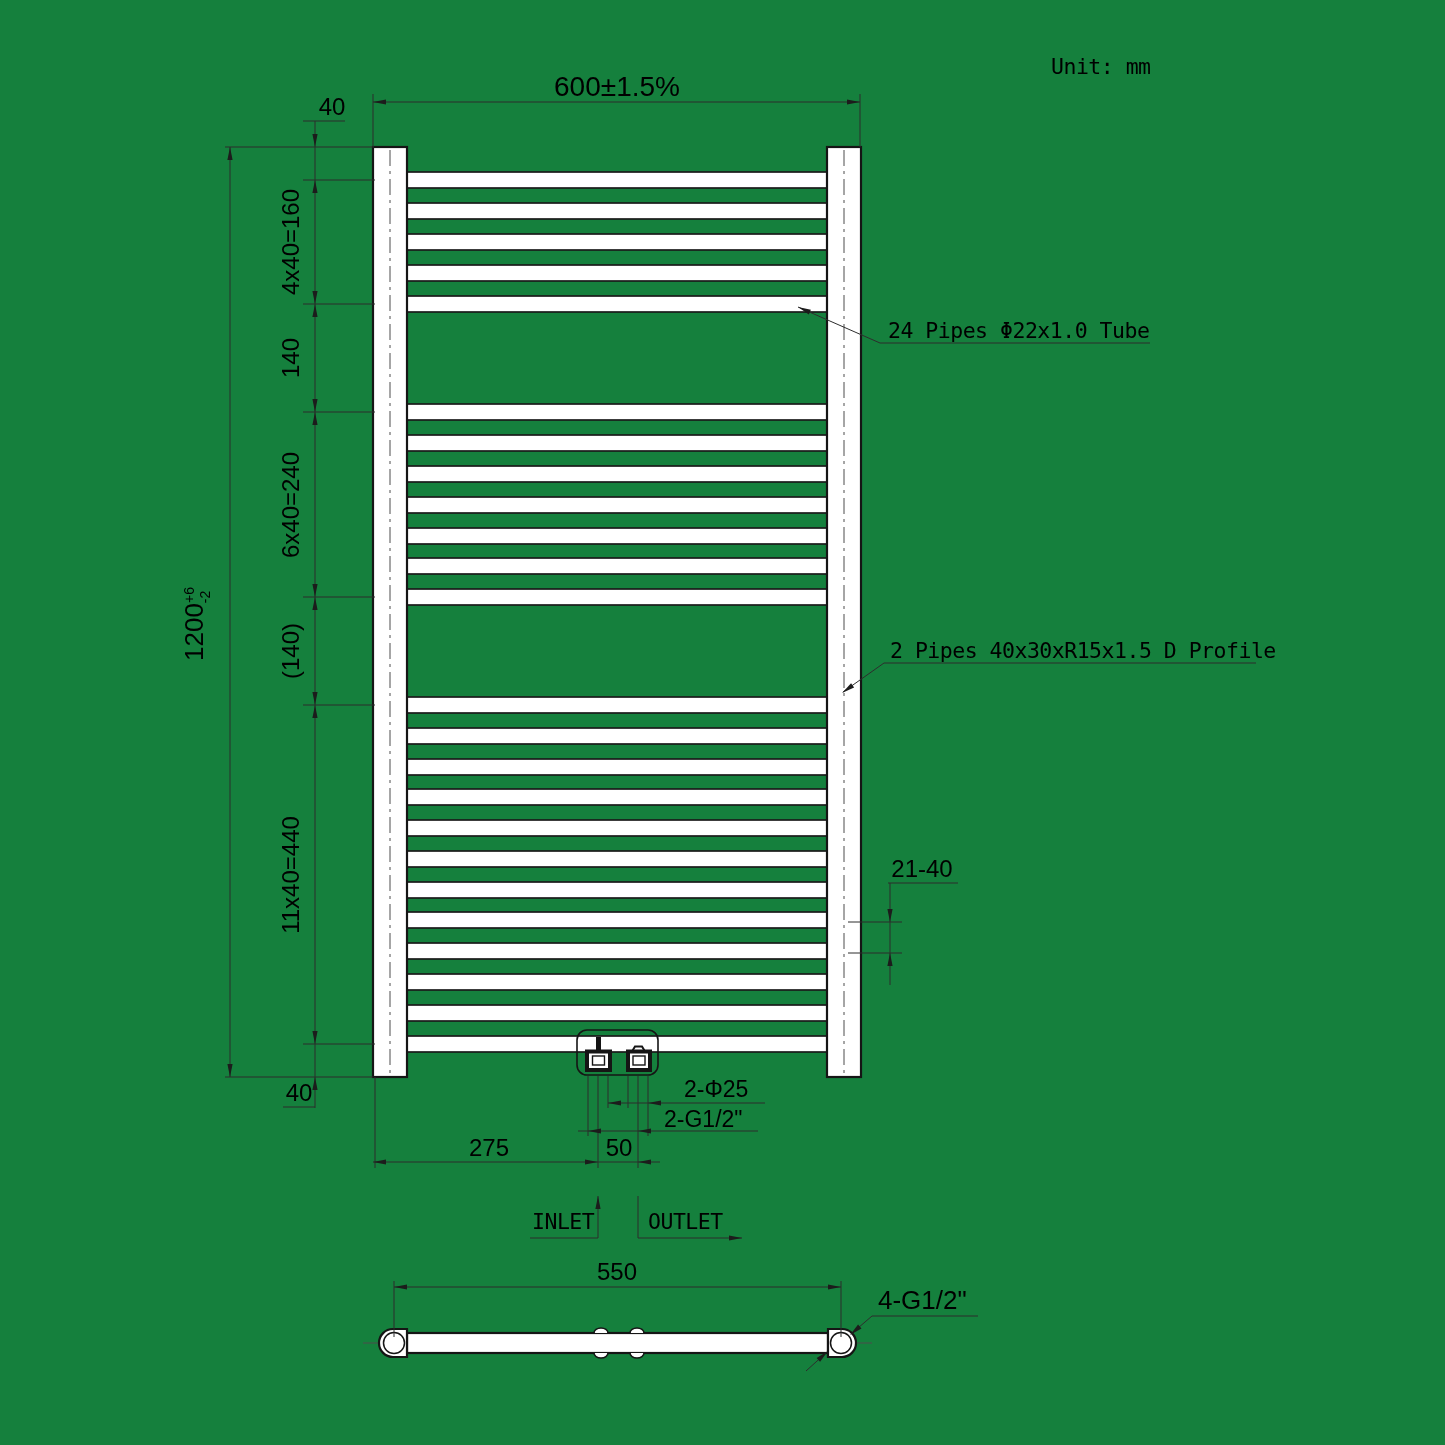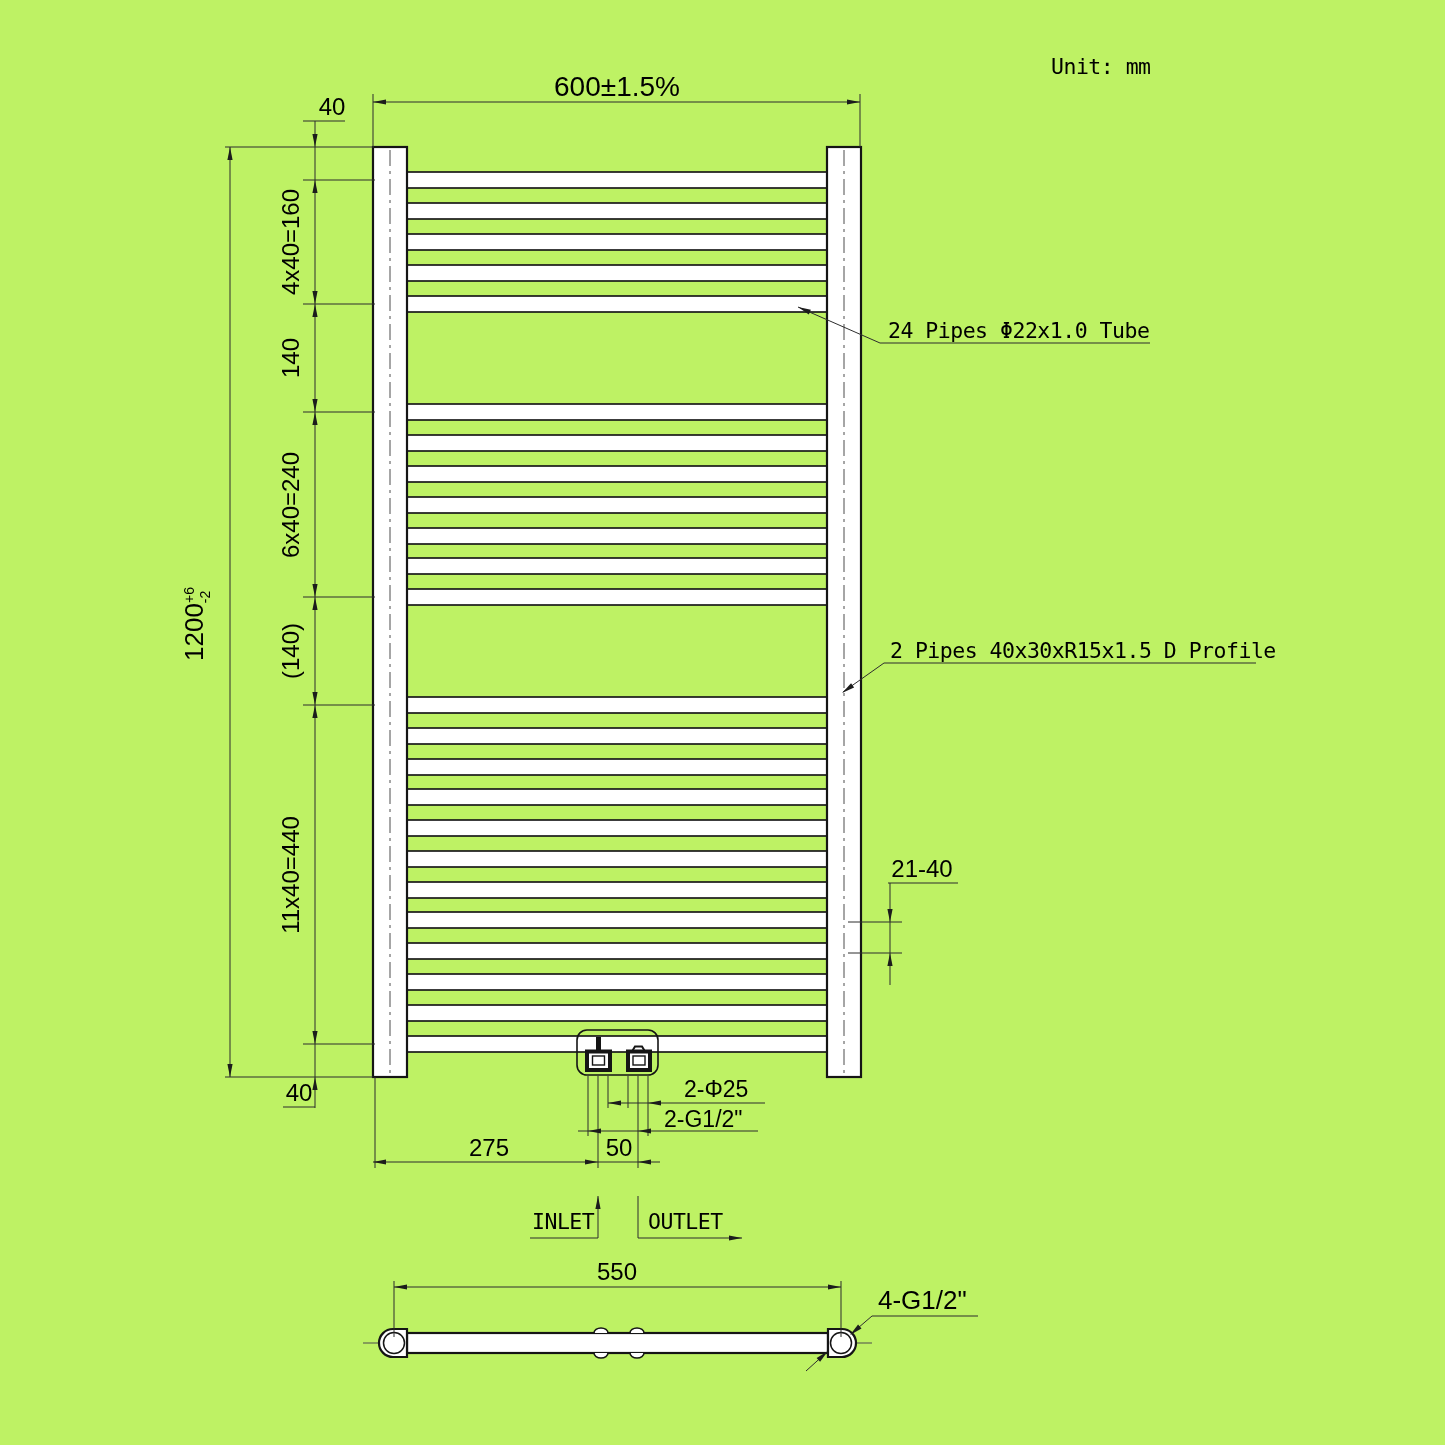--- a/index.html
+++ b/index.html
@@ -1,16 +1,16 @@
 <!DOCTYPE html>
 <html><head>
 <meta charset="utf-8">
 <style>
   html,body{margin:0;padding:0;background:#ffffff;}
-  .canvas{position:relative;width:1445px;height:1445px;background:#bef264;overflow:hidden;text-align:right;}
+  .canvas{position:relative;width:1445px;height:1445px;background:#15803d;overflow:hidden;text-align:right;}
   svg{position:absolute;left:0;top:0;}
   .obj{stroke:#151515;stroke-width:2.2;fill:#ffffff;}
   .objthin{stroke:#151515;stroke-width:1.6;fill:#ffffff;}
   .pipe{stroke:#1a1a1a;stroke-width:1.7;fill:#ffffff;}
   .dimline{stroke:#2d2d2d;stroke-width:1;fill:none;}
   .cl{stroke:#4d4d4d;stroke-width:1;stroke-dasharray:16 5 3 5;fill:none;}
   .clp{stroke:#555555;stroke-width:0.9;stroke-dasharray:18 5 3 5;fill:none;}
   .arr{fill:#1c1c1c;stroke:none;}
   .solidfill{fill:#141414;stroke:none;}
   text{fill:#000000;}

